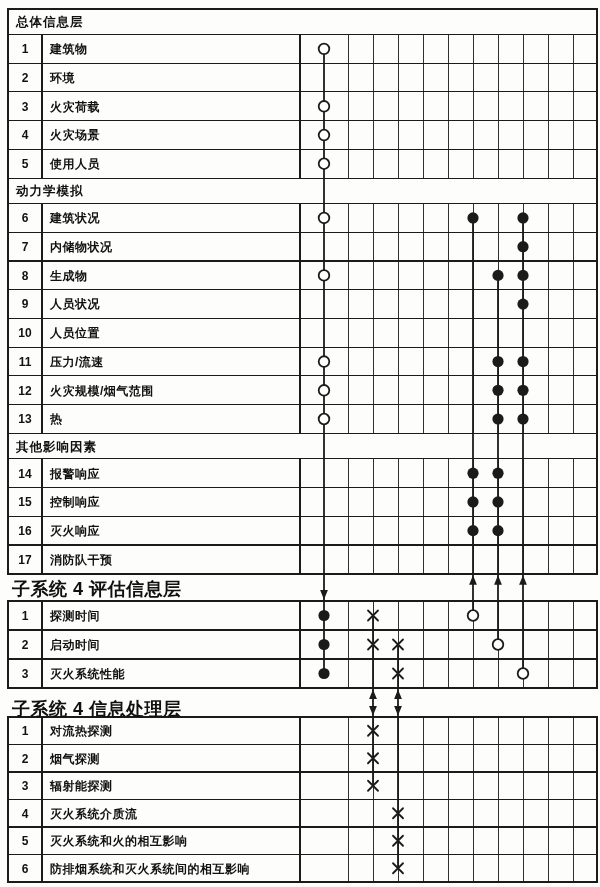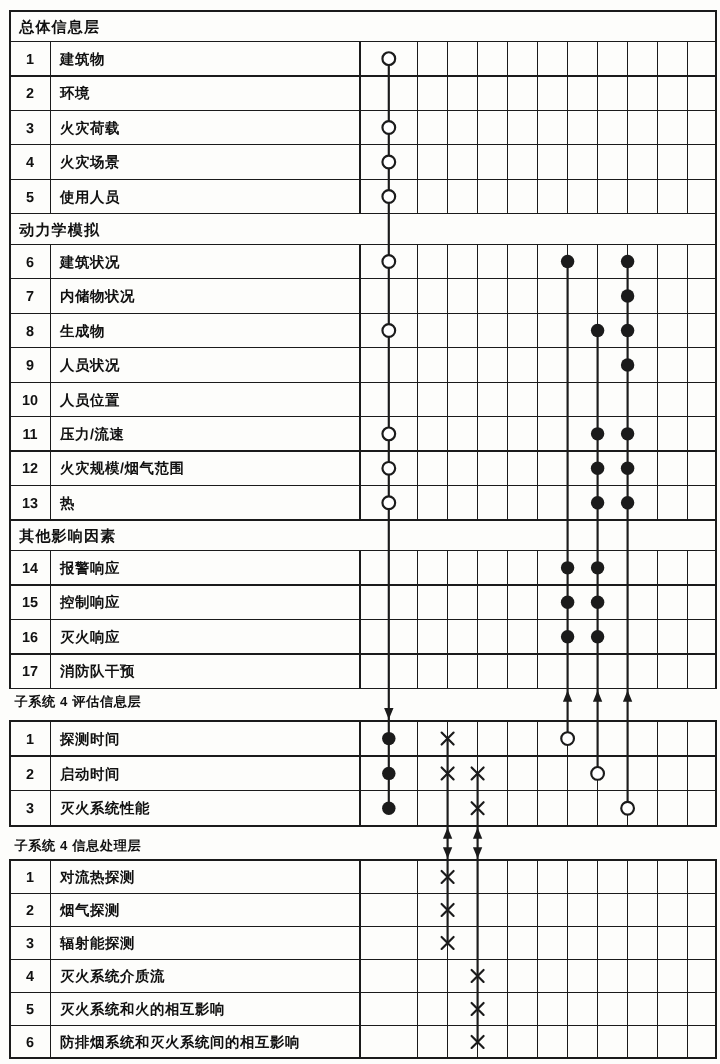--- a/index.html
+++ b/index.html
@@ -9,21 +9,21 @@
     background:#fdfdfb;
     overflow:hidden;
     font-family:"Liberation Sans","DejaVu Sans",sans-serif;
     text-align:center;
   }
   .page svg{position:absolute;left:0;top:0;}
   .inter-title{
     position:absolute;
     left:12px;
     font-weight:bold;
-    font-size:11px;
+    font-size:18px;
     letter-spacing:0.5px;
     color:#111;
     white-space:nowrap;
   }
   #title-eval{top:577px;}
   #title-proc{top:697px;}
 </style>
 </head>
 <body>
 

